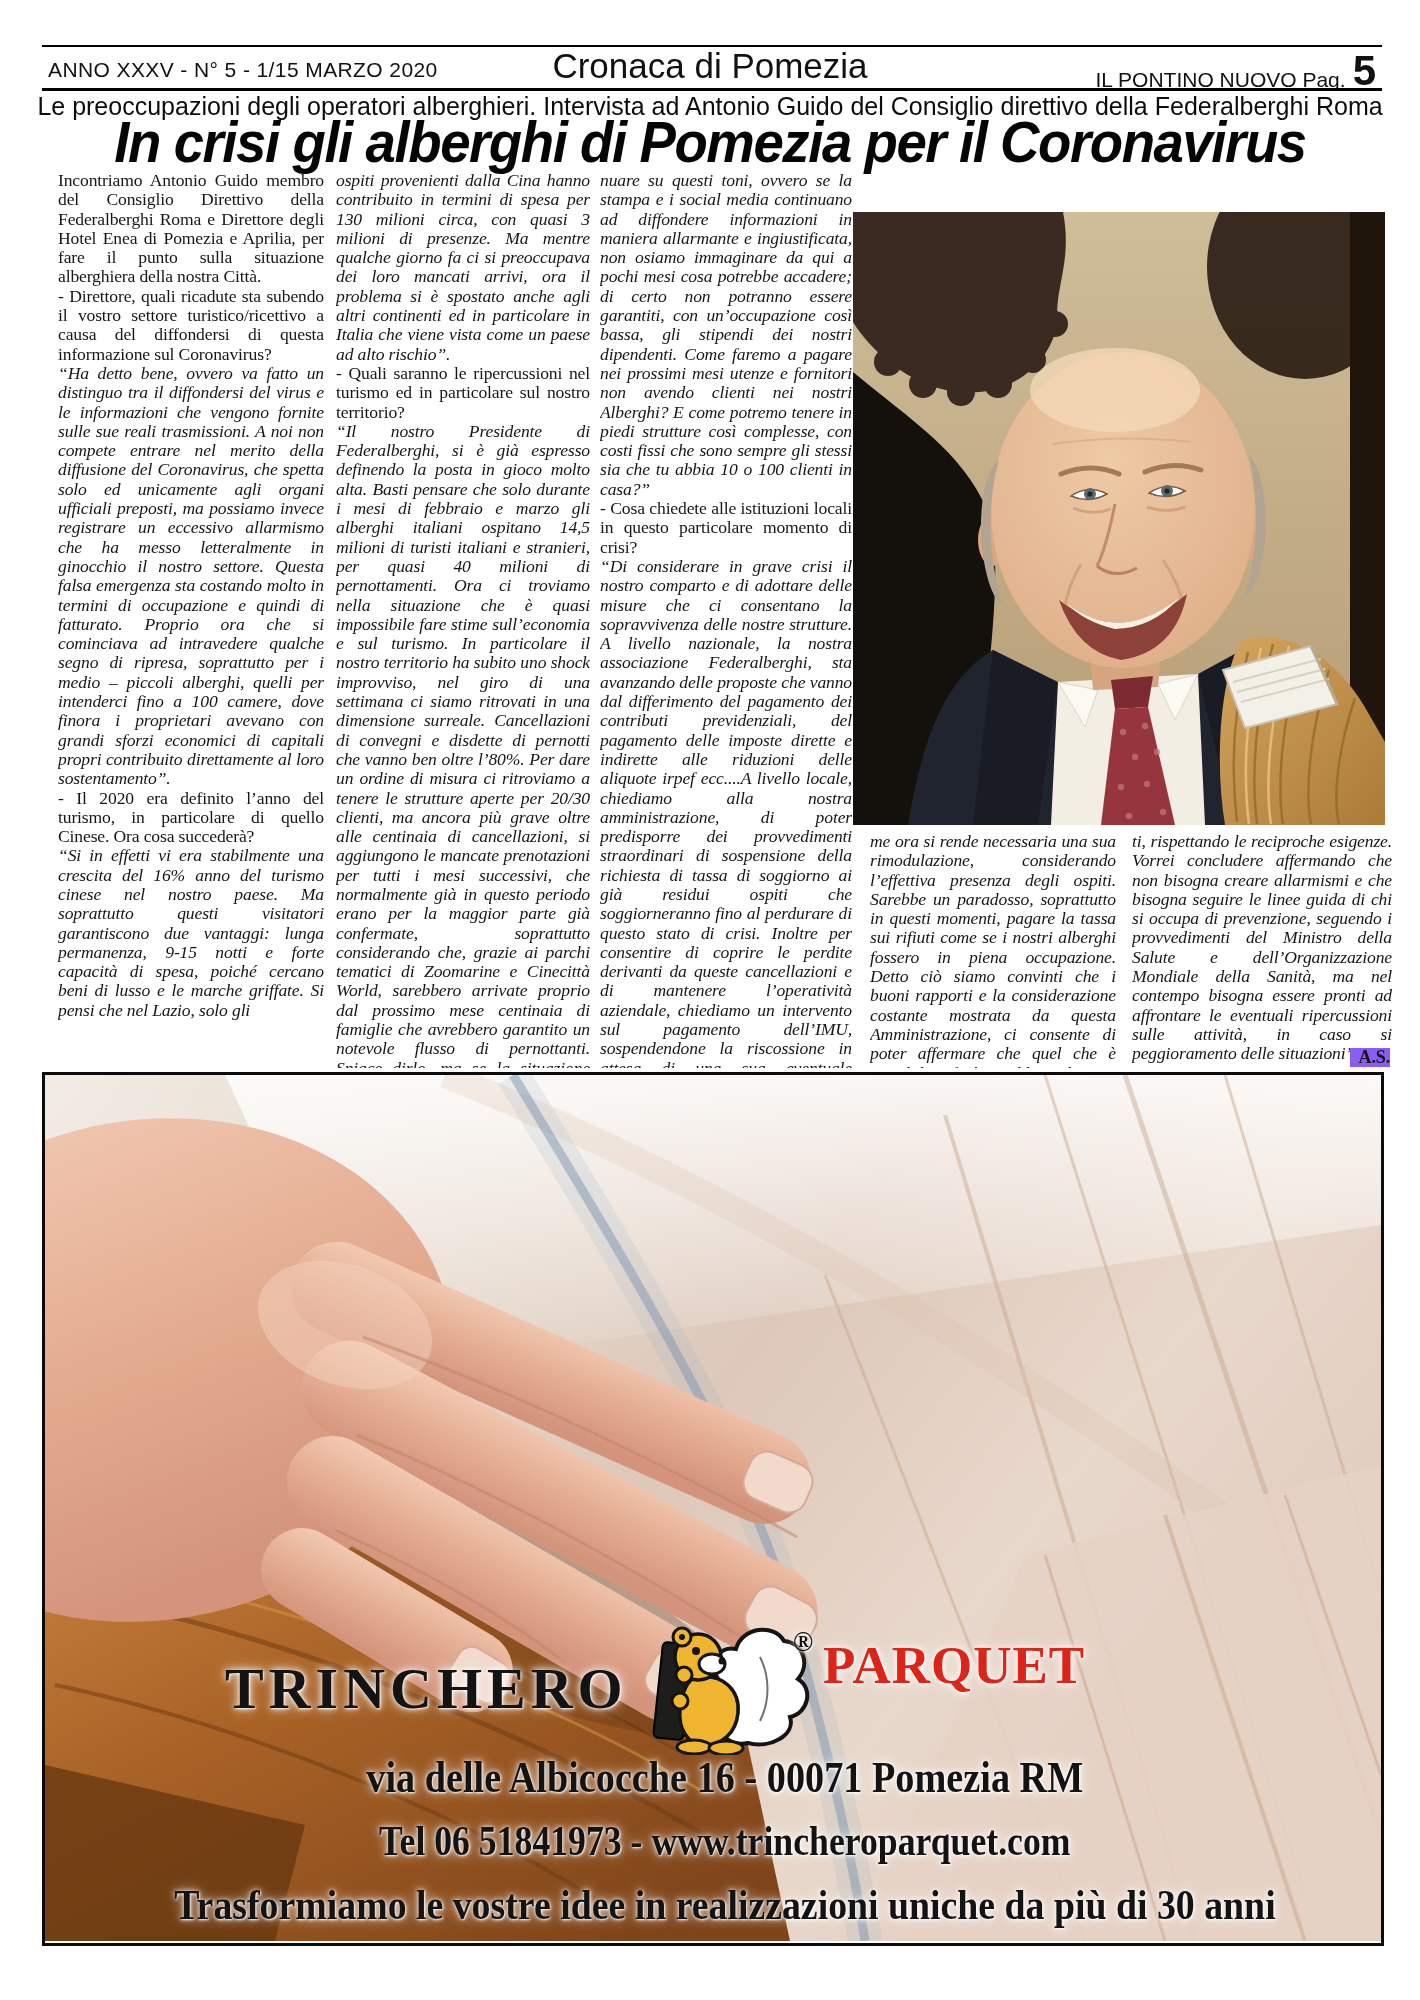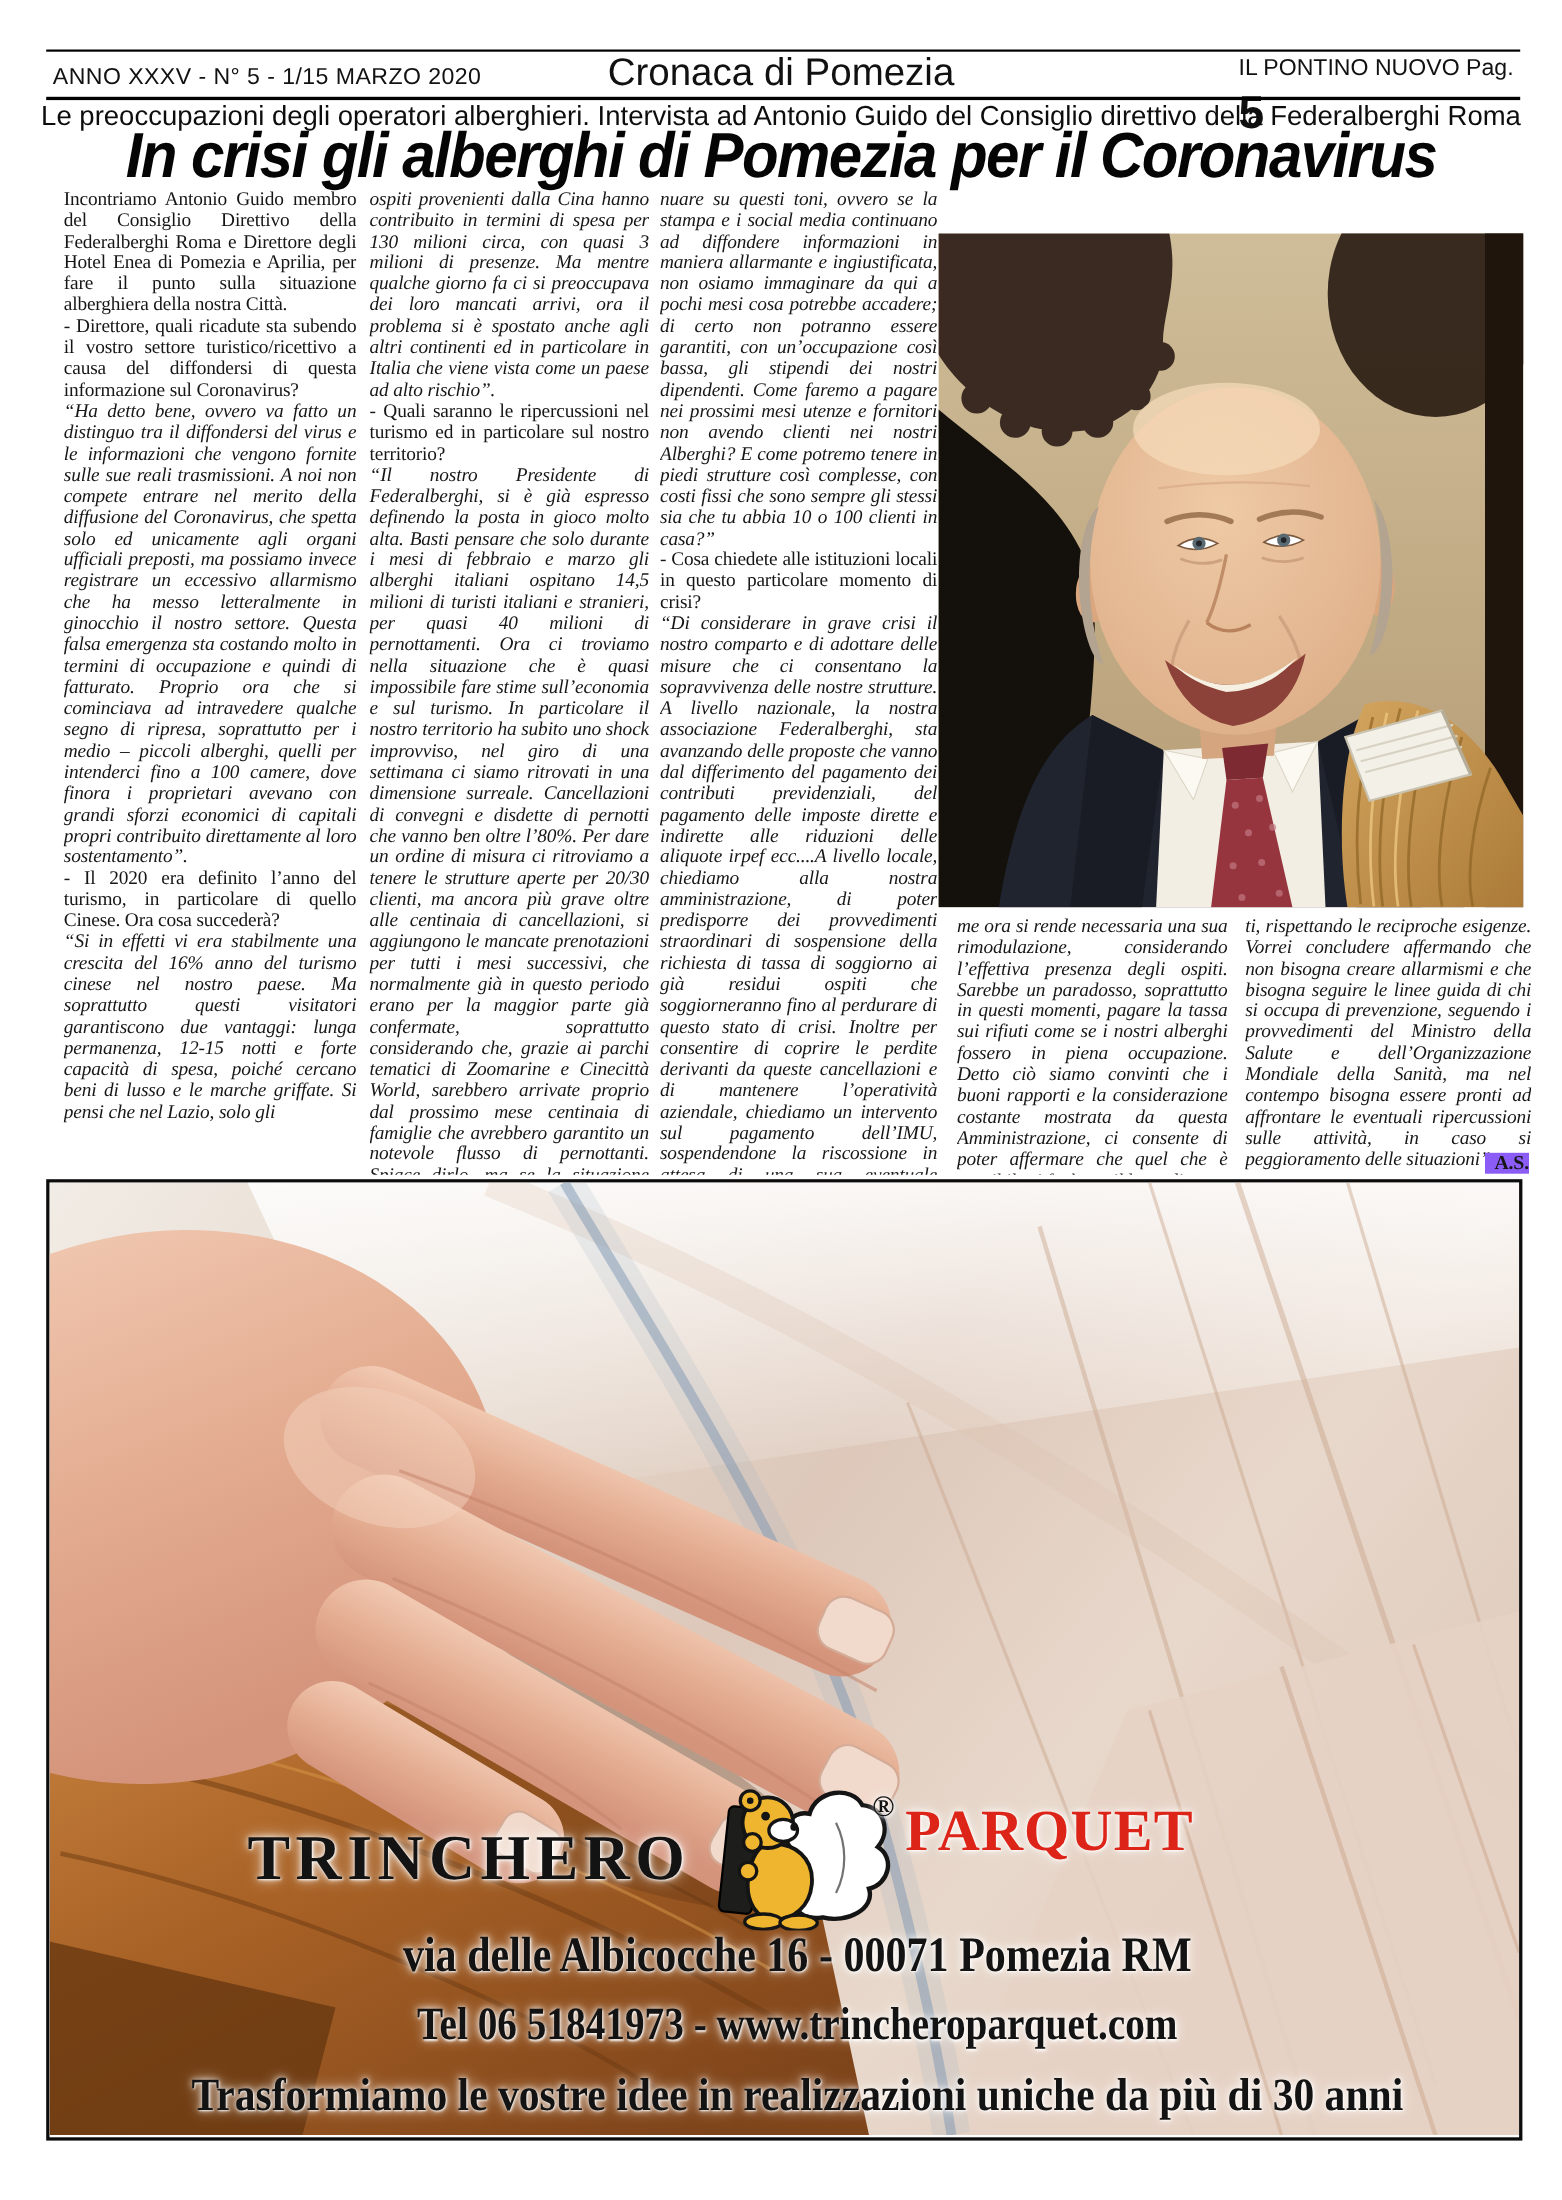--- a/index.html
+++ b/index.html
@@ -8,21 +8,21 @@
 
   
   .rule{position:absolute;background:#000;}
   #rule-top{left:42px;right:38px;top:45px;height:2px;}
   #rule-head{left:42px;right:38px;top:88px;height:3px;}
   #masthead-left{position:absolute;left:48px;top:58px;font-family:"Liberation Sans",sans-serif;
       font-size:21px;letter-spacing:.4px;}
   #masthead-title{position:absolute;left:0;right:0;top:46px;text-align:center;
       font-family:"Liberation Sans",sans-serif;font-weight:normal;font-size:35px;}
   #masthead-right{position:absolute;right:44px;top:50px;font-family:"Liberation Sans",sans-serif;
-      font-size:21px;display:flex;align-items:flex-start;gap:7px;flex-direction:column;}
+      font-size:21px;display:flex;align-items:flex-end;gap:7px;}
   #masthead-right .page-num{font-size:42px;font-weight:bold;line-height:1;}
 
   #kicker{position:absolute;left:0;right:0;top:92px;text-align:center;
       font-family:"Liberation Sans",sans-serif;font-size:25px;color:#0d0d0d;}
   #headline{position:absolute;left:50%;top:108px;transform:translateX(-50%) scaleX(.94);
       transform-origin:center;white-space:nowrap;font-family:"Liberation Sans",sans-serif;
       font-weight:bold;font-style:italic;font-size:58px;letter-spacing:-1.5px;color:#050505;}
 
   
   .col{position:absolute;top:171px;height:897px;overflow:hidden;text-align:justify;
@@ -73,21 +73,21 @@
 <div id="rule-head" class="rule"></div>
 
 <div id="kicker">Le preoccupazioni degli operatori alberghieri. Intervista ad Antonio Guido del Consiglio direttivo della Federalberghi Roma</div>
 <div id="headline">In crisi gli alberghi di Pomezia per il Coronavirus</div>
 
 <div id="col1" class="col">
   <p class="roman">Incontriamo Antonio Guido membro del Consiglio Direttivo della Federalberghi Roma e Direttore degli Hotel Enea di Pomezia e Aprilia, per fare il punto sulla situazione alberghiera della nostra Città.</p>
   <p class="roman">- Direttore, quali ricadute sta subendo il vostro settore turistico/ricettivo a causa del diffondersi di questa informazione sul Coronavirus?</p>
   <p class="it">“Ha detto bene, ovvero va fatto un distinguo tra il diffondersi del virus e le informazioni che vengono fornite sulle sue reali trasmissioni. A noi non compete entrare nel merito della diffusione del Coronavirus, che spetta solo ed unicamente agli organi ufficiali preposti, ma possiamo invece registrare un eccessivo allarmismo che ha messo letteralmente in ginocchio il nostro settore. Questa falsa emergenza sta costando molto in termini di occupazione e quindi di fatturato. Proprio ora che si cominciava ad intravedere qualche segno di ripresa, soprattutto per i medio – piccoli alberghi, quelli per intenderci fino a 100 camere, dove finora i proprietari avevano con grandi sforzi economici di capitali propri contribuito direttamente al loro sostentamento”.</p>
   <p class="roman">- Il 2020 era definito l’anno del turismo, in particolare di quello Cinese. Ora cosa succederà?</p>
-  <p class="it">“Si in effetti vi era stabilmente una crescita del 16% anno del turismo cinese nel nostro paese. Ma soprattutto questi visitatori garantiscono due vantaggi: lunga permanenza, 12-15 notti e forte capacità di spesa, poiché cercano beni di lusso e le marche griffate. Si pensi che nel Lazio, solo gli</p>
+  <p class="it">“Si in effetti vi era stabilmente una crescita del 16% anno del turismo cinese nel nostro paese. Ma soprattutto questi visitatori garantiscono due vantaggi: lunga permanenza, 9-15 notti e forte capacità di spesa, poiché cercano beni di lusso e le marche griffate. Si pensi che nel Lazio, solo gli</p>
 </div>
 <div id="col2" class="col">
   <p class="it">ospiti provenienti dalla Cina hanno contribuito in termini di spesa per 130 milioni circa, con quasi 3 milioni di presenze. Ma mentre qualche giorno fa ci si preoccupava dei loro mancati arrivi, ora il problema si è spostato anche agli altri continenti ed in particolare in Italia che viene vista come un paese ad alto rischio”.</p>
   <p class="roman">- Quali saranno le ripercussioni nel turismo ed in particolare sul nostro territorio?</p>
   <p class="it">“Il nostro Presidente di Federalberghi, si è già espresso definendo la posta in gioco molto alta. Basti pensare che solo durante i mesi di febbraio e marzo gli alberghi italiani ospitano 14,5 milioni di turisti italiani e stranieri, per quasi 40 milioni di pernottamenti. Ora ci troviamo nella situazione che è quasi impossibile fare stime sull’economia e sul turismo. In particolare il nostro territorio ha subito uno shock improvviso, nel giro di una settimana ci siamo ritrovati in una dimensione surreale. Cancellazioni di convegni e disdette di pernotti che vanno ben oltre l’80%. Per dare un ordine di misura ci ritroviamo a tenere le strutture aperte per 20/30 clienti, ma ancora più grave oltre alle centinaia di cancellazioni, si aggiungono le mancate prenotazioni per tutti i mesi successivi, che normalmente già in questo periodo erano per la maggior parte già confermate, soprattutto considerando che, grazie ai parchi tematici di Zoomarine e Cinecittà World, sarebbero arrivate proprio dal prossimo mese centinaia di famiglie che avrebbero garantito un notevole flusso di pernottanti. Spiace dirlo, ma se la situazione dovesse conti-</p>
 </div>
 <div id="col3" class="col">
   <p class="it">nuare su questi toni, ovvero se la stampa e i social media continuano ad diffondere informazioni in maniera allarmante e ingiustificata, non osiamo immaginare da qui a pochi mesi cosa potrebbe accadere; di certo non potranno essere garantiti, con un’occupazione così bassa, gli stipendi dei nostri dipendenti. Come faremo a pagare nei prossimi mesi utenze e fornitori non avendo clienti nei nostri Alberghi? E come potremo tenere in piedi strutture così complesse, con costi fissi che sono sempre gli stessi sia che tu abbia 10 o 100 clienti in casa?”</p>
   <p class="roman">- Cosa chiedete alle istituzioni locali in questo particolare momento di crisi?</p>
   <p class="it">“Di considerare in grave crisi il nostro comparto e di adottare delle misure che ci consentano la sopravvivenza delle nostre strutture. A livello nazionale, la nostra associazione Federalberghi, sta avanzando delle proposte che vanno dal differimento del pagamento dei contributi previdenziali, del pagamento delle imposte dirette e indirette alle riduzioni delle aliquote irpef ecc....A livello locale, chiediamo alla nostra amministrazione, di poter predisporre dei provvedimenti straordinari di sospensione della richiesta di tassa di soggiorno ai già residui ospiti che soggiorneranno fino al perdurare di questo stato di crisi. Inoltre per consentire di coprire le perdite derivanti da queste cancellazioni e di mantenere l’operatività aziendale, chiediamo un intervento sul pagamento dell’IMU, sospendendone la riscossione in attesa di una sua eventuale riduzione. Infine, sulla TARI, bloccandone il pagamento poiché mai co-</p>

